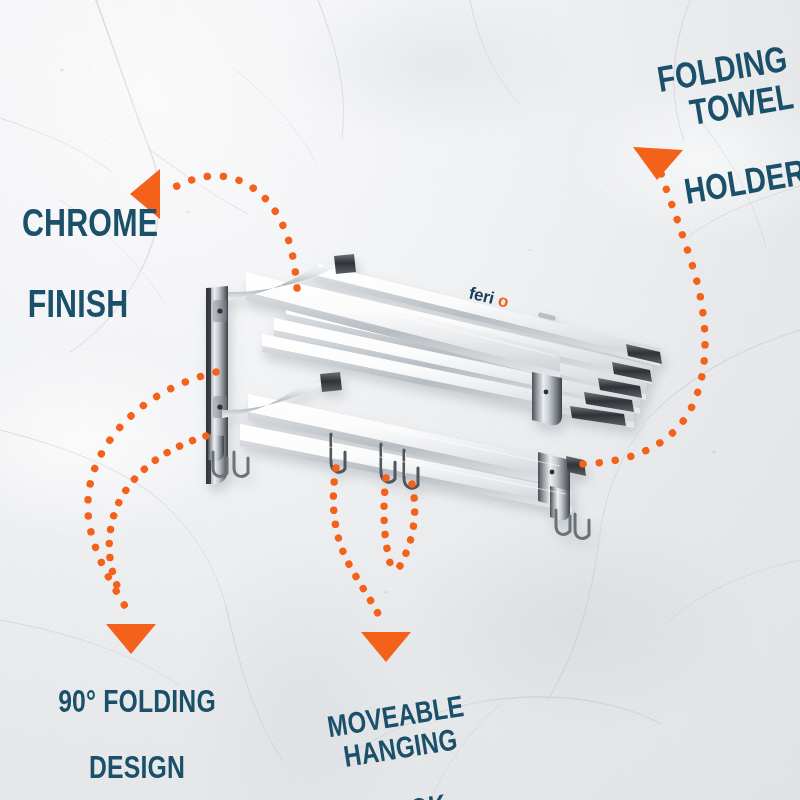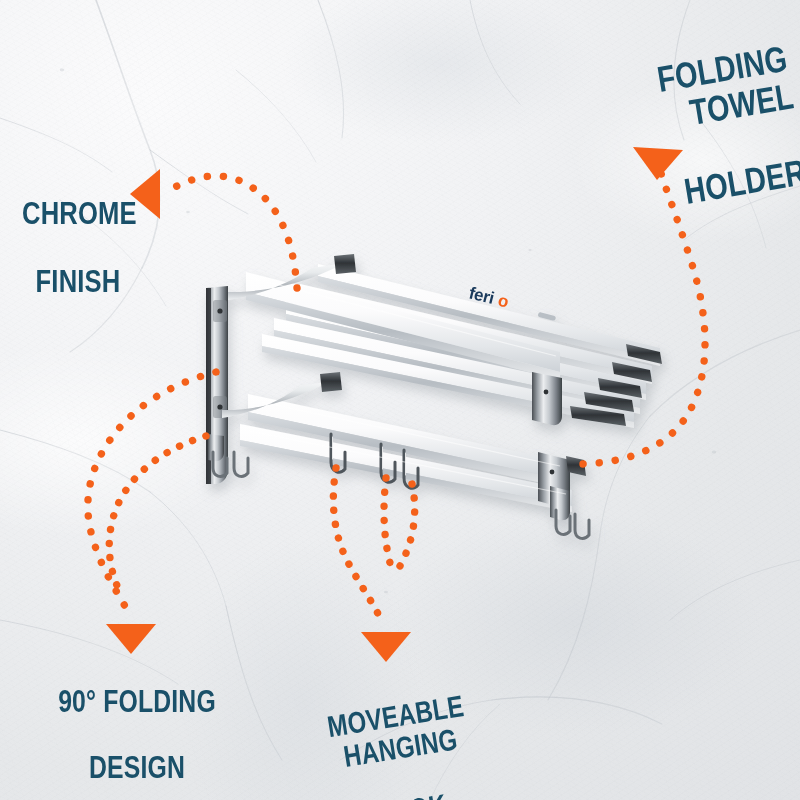--- a/index.html
+++ b/index.html
@@ -71,21 +71,21 @@
   }
   #co-folding-towel-holder {
     top: 22px; left: 540px; width: 258px;
     font-size: 36px;
     text-align: right;
     transform: rotate(-9.5deg);
   }
   #co-folding-towel-holder .ln { transform-origin: 100% 50%; }
   #co-chrome-finish {
     top: 163px; left: 8px; width: 140px;
-    font-size: 32px;
+    font-size: 38px;
     text-align: center;
     transform: rotate(0deg);
   }
   #co-chrome-finish .ln { transform-origin: 50% 50%; }
   #co-folding-design {
     top: 653px; left: 22px; width: 230px;
     font-size: 31px;
     text-align: center;
   }
   #co-folding-design .ln { transform-origin: 50% 50%; }

